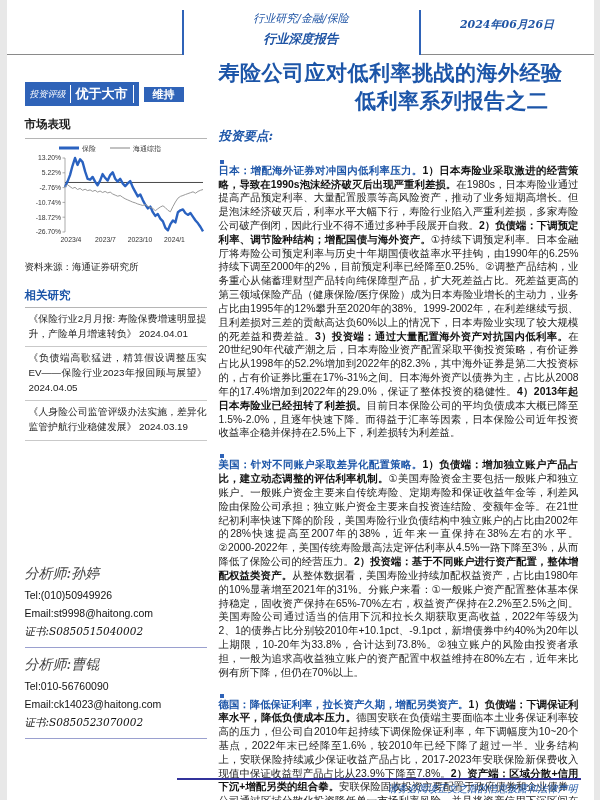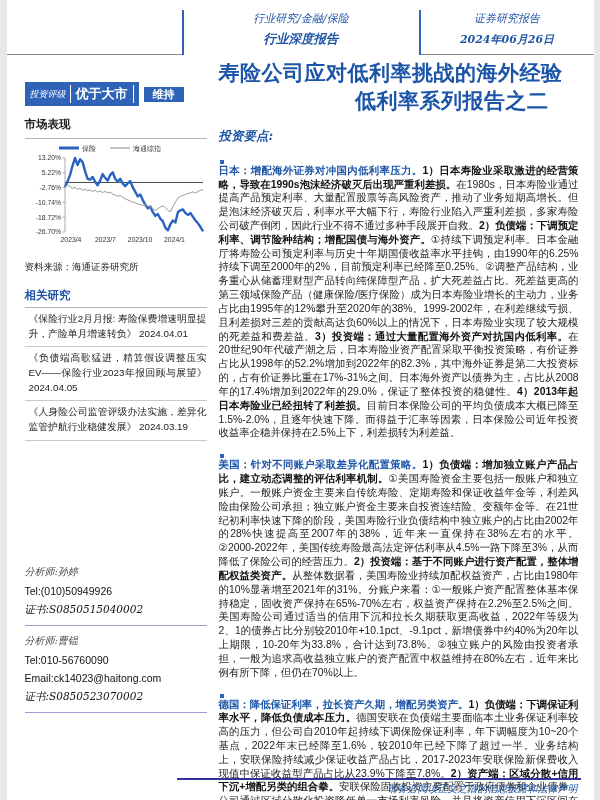--- a/index.html
+++ b/index.html
@@ -36,21 +36,21 @@
   .source{font-size:9.5px;color:#222;margin-top:3px;font-family:"DejaVu Serif",serif;}
   
   .related-heading{color:#1c55a8;font-weight:bold;font-size:11.5px;margin-top:14px;margin-bottom:4px;
                    font-family:"DejaVu Serif",serif;}
   .related-list{border-top:1px solid #b5b5b5;}
   .related-item{font-size:9.8px;line-height:1.5;padding:4px 0 5px 4px;border-bottom:1px solid #c9c9c9;
                 color:#222;font-family:Liberation Sans, sans-serif;text-align:justify;}
   
   .analysts{margin-top:120px;}
   .analyst{border-bottom:1px solid #9aa0cf;padding:4px 0 8px;margin-bottom:4px;}
-  .a-role{font-size:10px;color:#444;font-style:italic;font-family:"DejaVu Serif",serif;}
+  .a-role{font-size:14px;color:#444;font-style:italic;font-family:"DejaVu Serif",serif;}
   .a-line{font-size:10.5px;margin-top:6px;color:#111;}
   
   .hl-heading{color:#1c55a8;font-weight:bold;font-size:12.5px;margin:12px 0 10px;
               font-style:italic;font-family:"DejaVu Serif",serif;}
   .bullet{display:flex;margin-bottom:9px;flex-direction:column;}
   .bmark{flex:0 0 auto;width:4px;height:4px;background:#2f63b8;margin:5px 7px 0 1px;}
   .btext{font-size:10.4px;line-height:1.33;text-align:justify;}
   .seg-lead{color:#1c55a8;font-weight:bold;}
   .seg-bold{font-weight:bold;color:#111;}
   .seg-normal{font-weight:normal;color:#222;}
@@ -65,21 +65,20 @@
 
 <div class="page">
 
   <div class="header">
     <div class="h-left"></div>
     <div class="h-center">
       <div class="h-cat">行业研究/金融/保险</div>
       <div class="h-type">行业深度报告</div>
     </div>
     <div class="h-right">
-      <div class="h-doc">证券研究报告</div>
       <div class="h-date">2024年06月26日</div>
     </div>
   </div>
 
   <div class="content">
 
     <div class="sidebar">
       <div class="rating">
         <div class="rating-main">
           <span class="rating-label">投资评级</span>
@@ -124,20 +123,21 @@
       <div class="related-list">
           <div class="related-item">《保险行业2月月报: 寿险保费增速明显提升，产险单月增速转负》 2024.04.01</div>
           <div class="related-item">《负债端高歌猛进，精算假设调整压实EV——保险行业2023年报回顾与展望》 2024.04.05</div>
           <div class="related-item">《人身险公司监管评级办法实施，差异化监管护航行业稳健发展》 2024.03.19</div>
         </div>
 
       <div class="analysts">
           <div class="analyst">
             <div class="a-role">分析师:孙婷</div>
             <div class="a-line">Tel:(010)50949926</div>
+            <div class="a-line">Email:st9998@haitong.com</div>
             <div class="a-line a-role">证书:S0850515040002</div>
           </div>
           <div class="analyst">
             <div class="a-role">分析师:曹锟</div>
             <div class="a-line">Tel:010-56760090</div>
             <div class="a-line">Email:ck14023@haitong.com</div>
             <div class="a-line a-role">证书:S0850523070002</div>
           </div>
         </div>
     </div>

